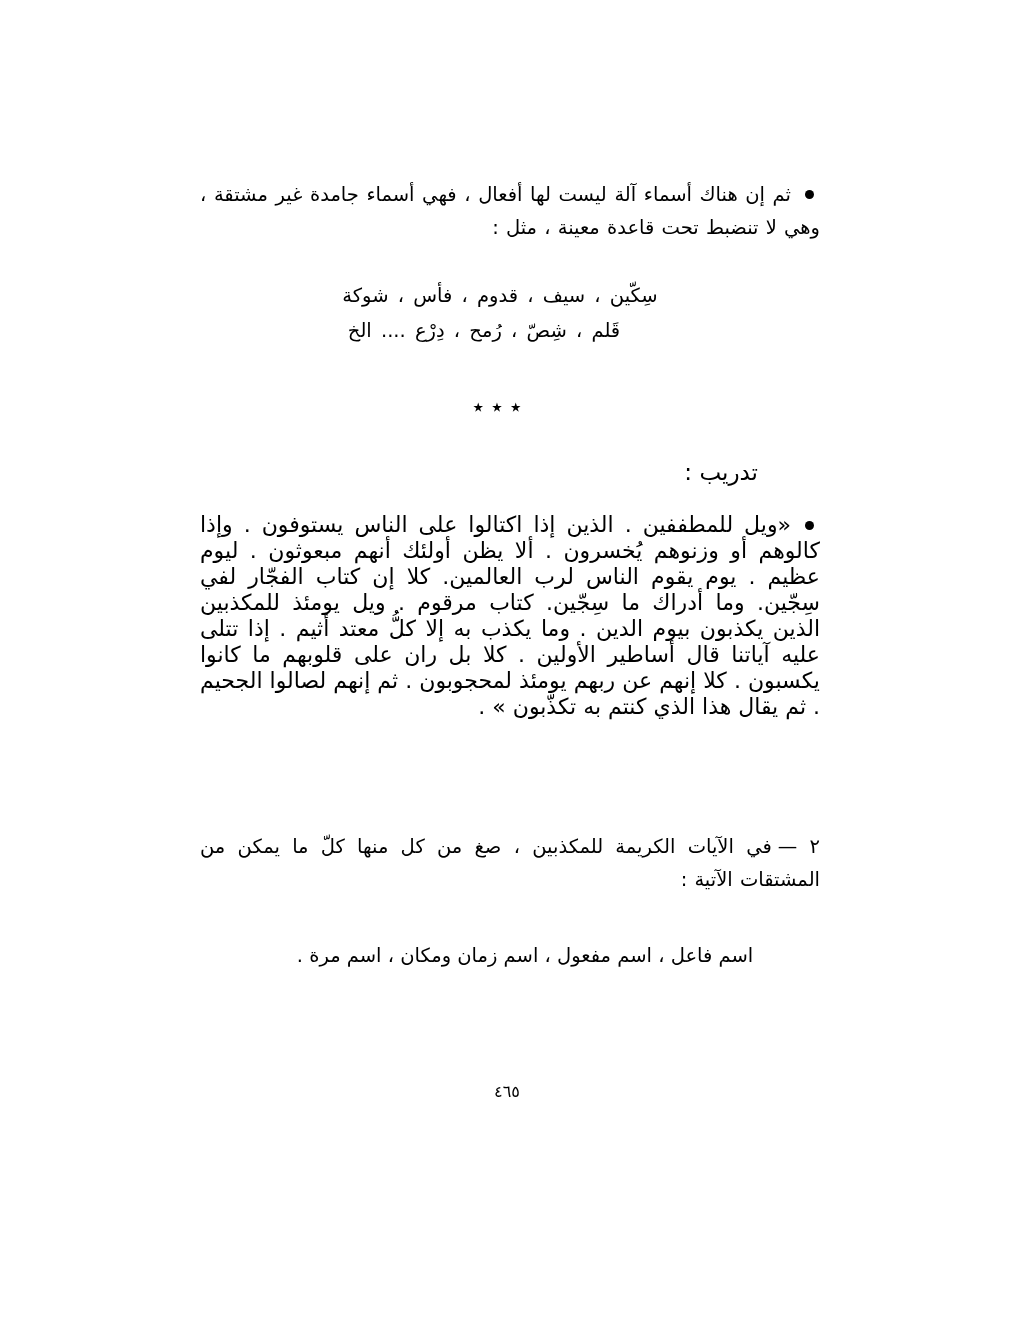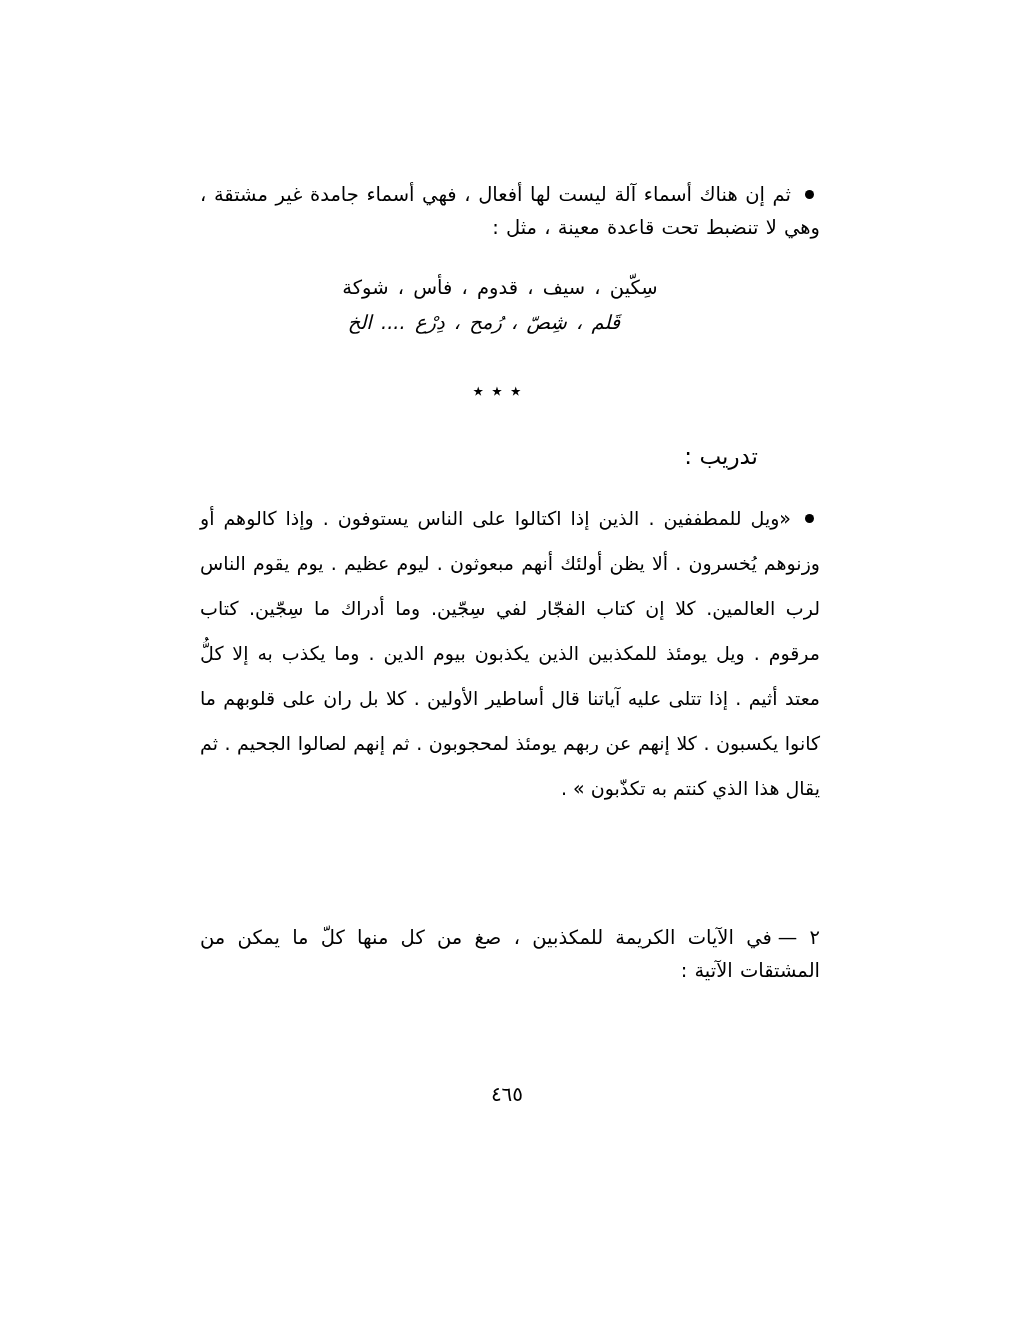--- a/index.html
+++ b/index.html
@@ -54,30 +54,30 @@
   }
   .block-gap-md { height: 26px; }
   .block-gap-lg { height: 38px; }
   .block-gap-xl { height: 52px; }
 
   
   .examples {
     font-size: 19.5px;
     line-height: 35px;
     text-align: center;
-    margin: 0;
+    margin: 8px;
     padding-left: 20px;
   }
   .example-line {
     display: block;
     white-space: nowrap;
     word-spacing: 3px;
   }
   .example-line.line-1 { padding-right: 40px; }
-  .example-line.line-2 { padding-right: 72px; font-style: italic; }
+  .example-line.line-2 { padding-right: 72px; }
 
   
   .separator {
     text-align: center;
     font-size: 21px;
     line-height: 26px;
     letter-spacing: 26px;
     padding-right: 26px;
     padding-left: 0;
     color: #000;
@@ -87,22 +87,22 @@
   
   .drill-heading {
     font-size: 23px;
     line-height: 28px;
     text-align: right;
     padding-right: 62px;
   }
 
   
   .quote-para {
-    font-size: 19px;
-    line-height: 45px;
+    font-size: 22px;
+    line-height: 26px;
     text-align: justify;
     word-spacing: 0px;
     letter-spacing: 0px;
   }
 
   
   .exercise {
     font-size: 19.5px;
     line-height: 33px;
     text-align: justify;
@@ -121,21 +121,21 @@
     white-space: nowrap;
   }
 
   
   .page-number {
     position: absolute;
     top: 1082px;
     left: 0;
     right: 6px;
     text-align: center;
-    font-size: 20px;
+    font-size: 16px;
     letter-spacing: 1px;
     font-family: "DejaVu Sans", "Liberation Sans", sans-serif;
   }
 
   
   .scan-text {
     -webkit-font-smoothing: none;
     text-rendering: optimizeLegibility;
   }
 </style>
@@ -175,18 +175,19 @@
 
 
     <div class="block-gap-xl"></div>
 
     <p class="exercise">
       <span class="ex-num">٢ —</span><span>في الآيات الكريمة للمكذبين ، صغ من كل منها كلّ ما يمكن من المشتقات الآتية :</span>
     </p>
 
     <div class="block-gap-md"></div>
 
+    <div class="answer-line">اسم فاعل ، اسم مفعول ، اسم زمان ومكان ، اسم مرة .</div>
 
   </div>
 
   <div class="page-number">٤٦٥</div>
 
 </div>
 
 </body></html>

